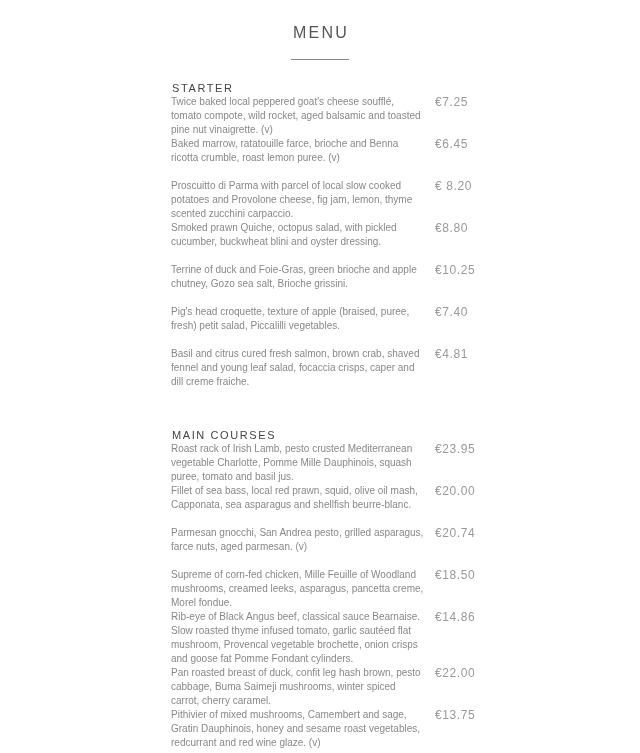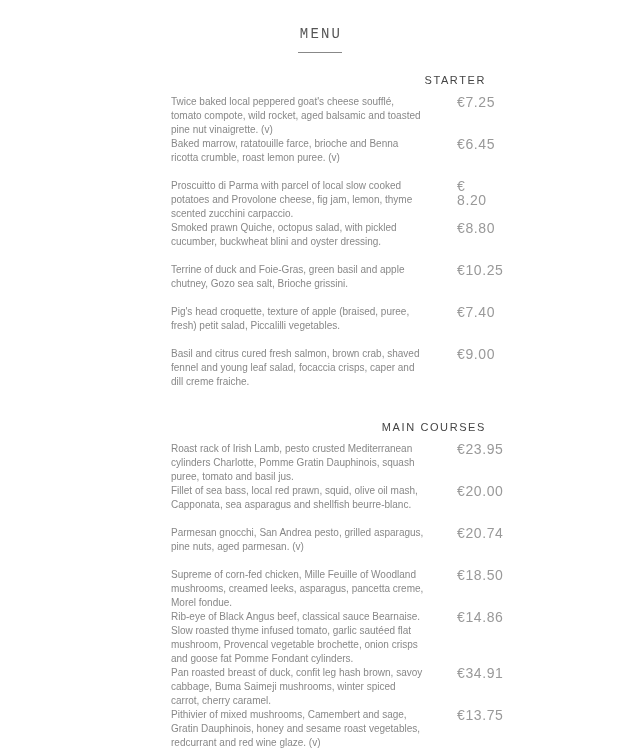--- a/index.html
+++ b/index.html
@@ -4,33 +4,33 @@
 <style>
   html, body { margin: 0; padding: 0; background: #ffffff; }
   body {
     width: 640px; height: 753px; overflow: hidden; position: relative;
     font-family: "Liberation Sans", "DejaVu Sans", sans-serif;
   }
   .page-title {
     position: absolute; top: 24px; left: 0; width: 640px; text-align: center;
   }
   .page-title span {
-    display: inline-block; font-size: 14px; letter-spacing: 2.2px; color: #555;
-    padding-bottom: 10px; border-bottom: 1px solid #888; padding-left: 2px; font-family: Liberation Mono, monospace;
+    display: inline-block; font-size: 16px; letter-spacing: 2.2px; color: #555;
+    padding-bottom: 17px; border-bottom: 1px solid #888; padding-left: 2px;
   }
   .section { position: absolute; left: 160px; width: 330px; }
   .section-title {
-    font-size: 11px; letter-spacing: 1.6px; color: #444; margin: 4px; font-weight: normal; text-align: right;
+    font-size: 11px; letter-spacing: 1.6px; color: #444; margin: 12px; font-weight: normal;
   }
   .item { position: absolute; left: 0; width: 330px; }
   .item-desc {
     position: absolute; left: 11px; width: 255px; font-size: 10px; line-height: 14px; color: #888;
   }
   .item-price {
-    position: absolute; left: 297px; font-size: 14px; color: #999; letter-spacing: 0.6px; line-height: 14px;
+    position: absolute; left: 275px; font-size: 12px; color: #999; letter-spacing: 0.6px; line-height: 14px;
   }
 </style>
 </head>
 <body>
 
 <div class="page-title">
   <span>MENU</span>
 </div>
 
 <div class="section" style="top:70px;">
@@ -45,56 +45,56 @@
   </div>
   <div class="item" style="top:109px;">
     <div class="item-desc">Proscuitto di Parma with parcel of local slow cooked potatoes and Provolone cheese, fig jam, lemon, thyme scented zucchini carpaccio.</div>
     <div class="item-price">€ 8.20</div>
   </div>
   <div class="item" style="top:151px;">
     <div class="item-desc">Smoked prawn Quiche, octopus salad, with pickled cucumber, buckwheat blini and oyster dressing.</div>
     <div class="item-price">€8.80</div>
   </div>
   <div class="item" style="top:193px;">
-    <div class="item-desc">Terrine of duck and Foie-Gras, green basil and apple chutney, Gozo sea salt, Brioche grissini.</div>
+    <div class="item-desc">Terrine of duck and Foie-Gras, green brioche and apple chutney, Gozo sea salt, Brioche grissini.</div>
     <div class="item-price">€10.25</div>
   </div>
   <div class="item" style="top:235px;">
     <div class="item-desc">Pig's head croquette, texture of apple (braised, puree, fresh) petit salad, Piccalilli vegetables.</div>
     <div class="item-price">€7.40</div>
   </div>
   <div class="item" style="top:277px;">
     <div class="item-desc">Basil and citrus cured fresh salmon, brown crab, shaved fennel and young leaf salad, focaccia crisps, caper and dill creme fraiche.</div>
-    <div class="item-price">€9.00</div>
+    <div class="item-price">€4.81</div>
   </div>
 </div>
 
 <div class="section" style="top:417px;">
   <h2 class="section-title">MAIN COURSES</h2>
   <div class="item" style="top:25px;">
-    <div class="item-desc">Roast rack of Irish Lamb, pesto crusted Mediterranean cylinders Charlotte, Pomme Gratin Dauphinois, squash puree, tomato and basil jus.</div>
+    <div class="item-desc">Roast rack of Irish Lamb, pesto crusted Mediterranean vegetable Charlotte, Pomme Mille Dauphinois, squash puree, tomato and basil jus.</div>
     <div class="item-price">€23.95</div>
   </div>
   <div class="item" style="top:67px;">
     <div class="item-desc">Fillet of sea bass, local red prawn, squid, olive oil mash, Capponata, sea asparagus and shellfish beurre-blanc.</div>
     <div class="item-price">€20.00</div>
   </div>
   <div class="item" style="top:109px;">
-    <div class="item-desc">Parmesan gnocchi, San Andrea pesto, grilled asparagus, pine nuts, aged parmesan. (v)</div>
+    <div class="item-desc">Parmesan gnocchi, San Andrea pesto, grilled asparagus, farce nuts, aged parmesan. (v)</div>
     <div class="item-price">€20.74</div>
   </div>
   <div class="item" style="top:151px;">
     <div class="item-desc">Supreme of corn-fed chicken, Mille Feuille of Woodland mushrooms, creamed leeks, asparagus, pancetta creme, Morel fondue.</div>
     <div class="item-price">€18.50</div>
   </div>
   <div class="item" style="top:193px;">
     <div class="item-desc">Rib-eye of Black Angus beef, classical sauce Bearnaise. Slow roasted thyme infused tomato, garlic sautéed flat mushroom, Provencal vegetable brochette, onion crisps and goose fat Pomme Fondant cylinders.</div>
     <div class="item-price">€14.86</div>
   </div>
   <div class="item" style="top:249px;">
-    <div class="item-desc">Pan roasted breast of duck, confit leg hash brown, savoy cabbage, Buma Saimeji mushrooms, winter spiced carrot, cherry caramel.</div>
-    <div class="item-price">€34.91</div>
+    <div class="item-desc">Pan roasted breast of duck, confit leg hash brown, pesto cabbage, Buma Saimeji mushrooms, winter spiced carrot, cherry caramel.</div>
+    <div class="item-price">€22.00</div>
   </div>
   <div class="item" style="top:291px;">
     <div class="item-desc">Pithivier of mixed mushrooms, Camembert and sage, Gratin Dauphinois, honey and sesame roast vegetables, redcurrant and red wine glaze. (v)</div>
     <div class="item-price">€13.75</div>
   </div>
 </div>
 
 </body></html>

